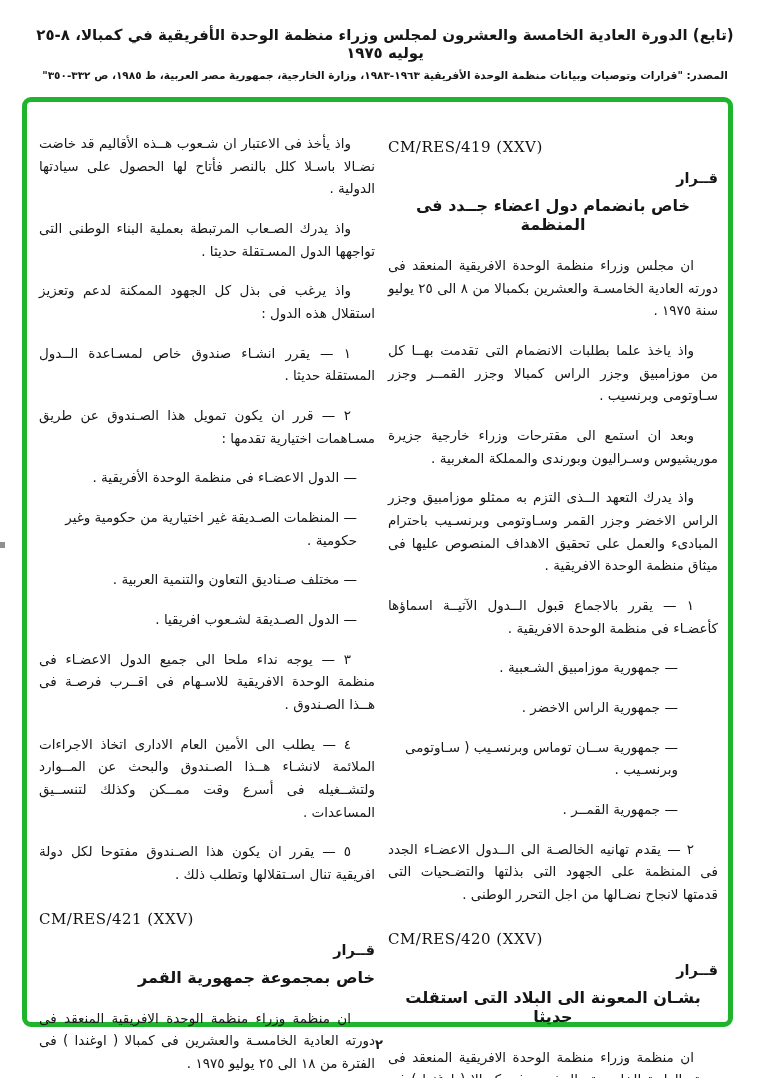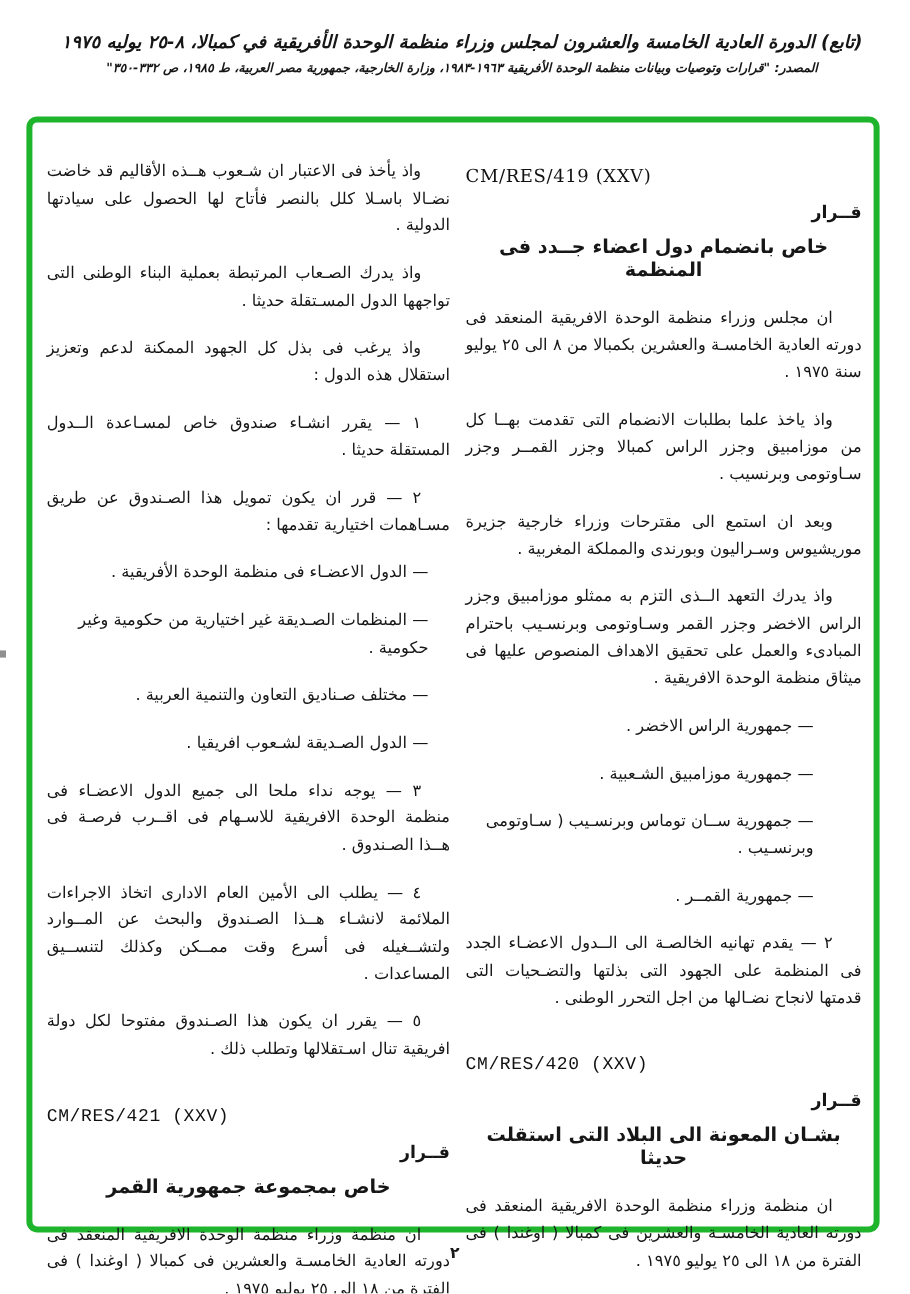--- a/index.html
+++ b/index.html
@@ -11,21 +11,20 @@
     background: #ffffff;
     font-family: "DejaVu Sans", sans-serif;
     color: #161616;
     overflow: hidden;
   }
   .header {
     position: absolute;
     top: 26px; left: 28px; right: 16px;
     direction: rtl;
     text-align: center;
-    font-style: italic;
   }
   .hdr1 { font-size: 15px; font-weight: bold; letter-spacing: 0.2px; }
   .hdr2 { font-size: 10.5px; font-weight: bold; margin-top: 7px; }
   .border-box {
     position: absolute;
     left: 22px; top: 97px;
     width: 711px; height: 930px;
     border: 5px solid #1eb42c;
     border-radius: 9px;
     background: #ffffff;
@@ -60,21 +59,21 @@
     font-weight: bold;
     font-size: 14.5px;
     margin-bottom: 10px;
   }
   .res-subtitle {
     text-align: center;
     font-weight: bold;
     font-size: 16px;
     margin-bottom: 20px;
   }
-  .gap-lg { margin-top: 36px; font-family: Liberation Mono, monospace; }
+  .gap-lg { margin-top: 24px; }
   .page-number {
     position: absolute;
     bottom: 26px; left: 0; right: 0;
     text-align: center;
     font-size: 13px;
     font-weight: bold;
     color: #1a1a1a;
   }
   .artifact {
     position: absolute;
@@ -96,22 +95,23 @@
   <div class="border-box">
 
     <div class="col col-right">
       <div class="res-code">CM/RES/419 (XXV)</div>
       <div class="res-title">قــرار</div>
       <div class="res-subtitle">خاص بانضمام دول اعضاء جــدد فى المنظمة</div>
       <p class="para indent">ان مجلس وزراء منظمة الوحدة الافريقية المنعقد فى دورته العادية الخامسـة والعشرين بكمبالا من ٨ الى ٢٥ يوليو سنة ١٩٧٥ .</p>
       <p class="para indent">واذ ياخذ علما بطلبات الانضمام التى تقدمت بهــا كل من موزامبيق وجزر الراس كمبالا وجزر القمــر وجزر سـاوتومى وبرنسيب .</p>
       <p class="para indent">وبعد ان استمع الى مقترحات وزراء خارجية جزيرة موريشيوس وسـراليون وبورندى والمملكة المغربية .</p>
       <p class="para indent">واذ يدرك التعهد الــذى التزم به ممثلو موزامبيق وجزر الراس الاخضر وجزر القمر وسـاوتومى وبرنسـيب باحترام المبادىء والعمل على تحقيق الاهداف المنصوص عليها فى ميثاق منظمة الوحدة الافريقية .</p>
+      <p class="para indent">١ — يقرر بالاجماع قبول الــدول الآتيــة اسماؤها كأعضـاء فى منظمة الوحدة الافريقية .</p>
+      <p class="para dash-r">— جمهورية موزامبيق الشـعبية .</p>
       <p class="para dash-r">— جمهورية الراس الاخضر .</p>
-      <p class="para dash-r">— جمهورية موزامبيق الشـعبية .</p>
       <p class="para dash-r">— جمهورية ســان توماس وبرنسـيب ( سـاوتومى وبرنسـيب .</p>
       <p class="para dash-r">— جمهورية القمــر .</p>
       <p class="para indent">٢ — يقدم تهانيه الخالصـة الى الــدول الاعضـاء الجدد فى المنظمة على الجهود التى بذلتها والتضـحيات التى قدمتها لانجاح نضـالها من اجل التحرر الوطنى .</p>
       <div class="res-code gap-lg">CM/RES/420 (XXV)</div>
       <div class="res-title">قــرار</div>
       <div class="res-subtitle">بشـان المعونة الى البلاد التى استقلت حديثا</div>
       <p class="para indent">ان منظمة وزراء منظمة الوحدة الافريقية المنعقد فى دورته العادية الخامسـة والعشرين فى كمبالا ( اوغندا ) فى الفترة من ١٨ الى ٢٥ يوليو ١٩٧٥ .</p>
 
     </div>
 
@@ -123,21 +123,21 @@
       <p class="para indent">٢ — قرر ان يكون تمويل هذا الصـندوق عن طريق مسـاهمات اختيارية تقدمها :</p>
       <p class="para dash-l">— الدول الاعضـاء فى منظمة الوحدة الأفريقية .</p>
       <p class="para dash-l">— المنظمات الصـديقة غير اختيارية من حكومية وغير حكومية .</p>
       <p class="para dash-l">— مختلف صـناديق التعاون والتنمية العربية .</p>
       <p class="para dash-l">— الدول الصـديقة لشـعوب افريقيا .</p>
       <p class="para indent">٣ — يوجه نداء ملحا الى جميع الدول الاعضـاء فى منظمة الوحدة الافريقية للاسـهام فى اقــرب فرصـة فى هــذا الصـندوق .</p>
       <p class="para indent">٤ — يطلب الى الأمين العام الادارى اتخاذ الاجراءات الملائمة لانشـاء هــذا الصـندوق والبحث عن المــوارد ولتشــغيله فى أسرع وقت ممــكن وكذلك لتنســيق المساعدات .</p>
       <p class="para indent">٥ — يقرر ان يكون هذا الصـندوق مفتوحا لكل دولة افريقية تنال اسـتقلالها وتطلب ذلك .</p>
       <div class="res-code gap-lg">CM/RES/421 (XXV)</div>
       <div class="res-title" style="margin-top:14px;">قــرار</div>
-      <div class="res-subtitle" style="margin-top:10px;">خاص بمجموعة جمهورية القمر</div>
+      <div class="res-subtitle" style="margin-top:10px;text-align:right;">خاص بمجموعة جمهورية القمر</div>
       <p class="para indent">ان منظمة وزراء منظمة الوحدة الافريقية المنعقد فى دورته العادية الخامسـة والعشرين فى كمبالا ( اوغندا ) فى الفترة من ١٨ الى ٢٥ يوليو ١٩٧٥ .</p>
 
     </div>
 
   </div>
 
   <div class="artifact"></div>
 
   <div class="page-number">٢</div>
 

